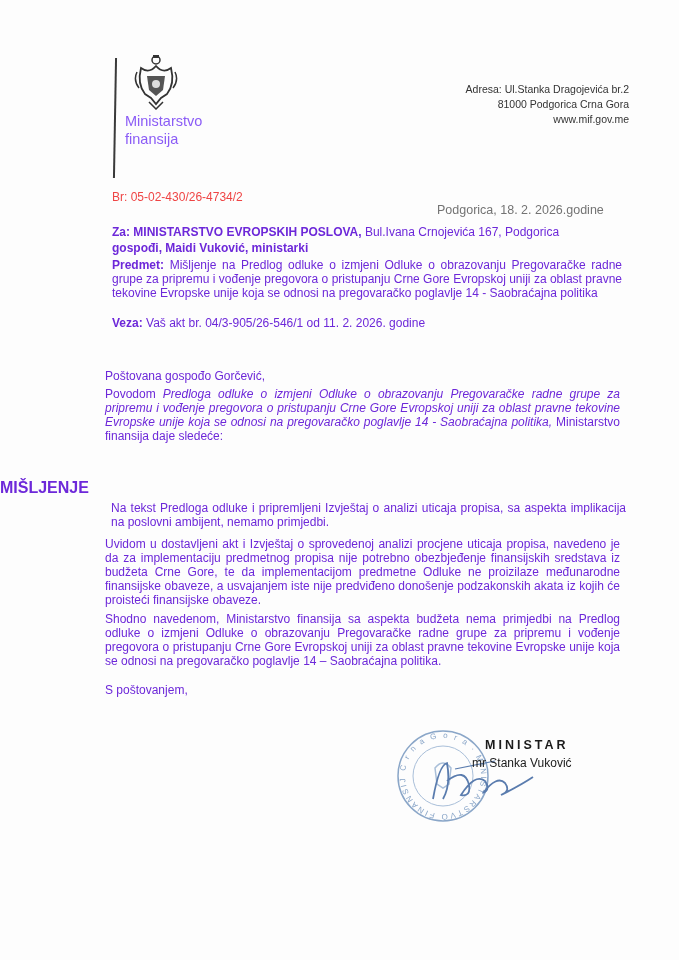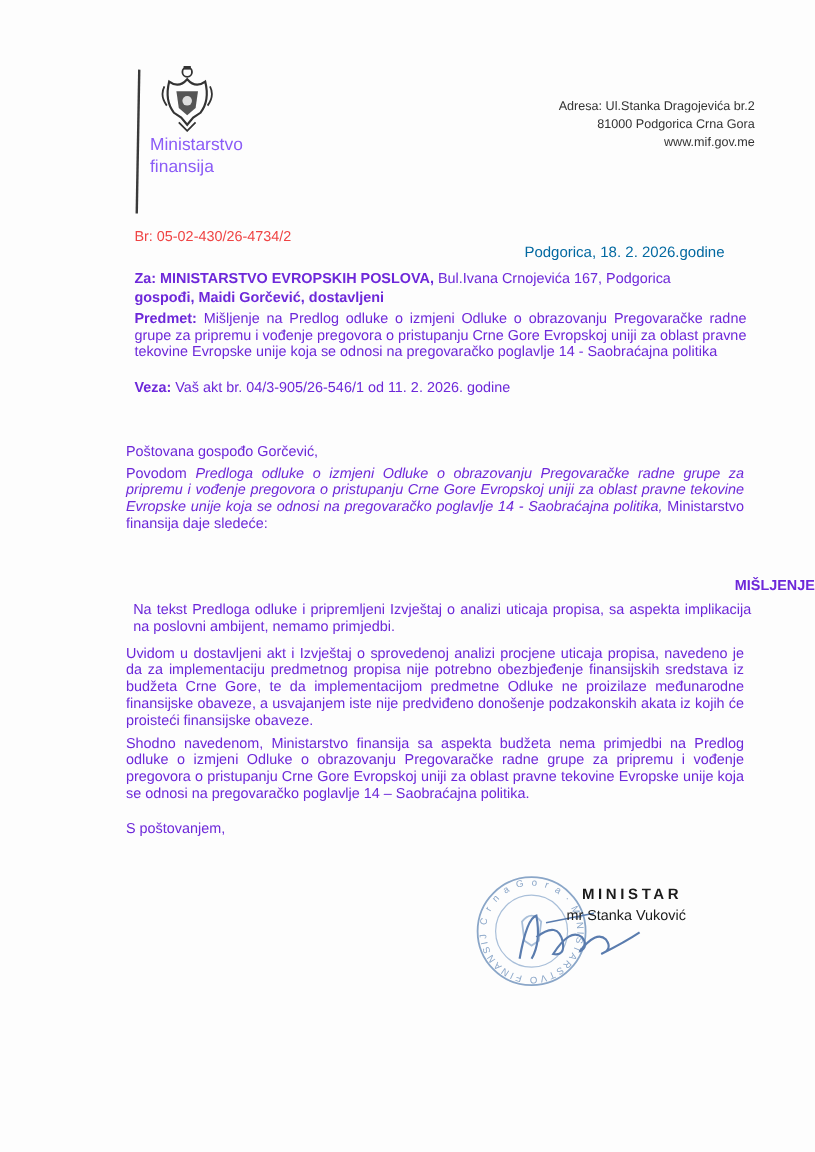--- a/index.html
+++ b/index.html
@@ -6,30 +6,30 @@
   body {
     width: 679px; height: 960px; background: #fdfdfd; position: relative; overflow: hidden;
     font-family: "Liberation Sans", sans-serif; color: #1b1b1b;
   }
   .abs { position: absolute; }
   .vline { left: 114px; top: 58px; width: 2px; height: 120px; background: #3a3a3a; transform: rotate(1deg); }
   .crest { left: 133px; top: 54px; width: 46px; height: 56px; }
   .ministry-name { left: 125px; top: 112px; font-size: 14.5px; line-height: 18px; color: #8b5cf6; }
   .address { right: 50px; top: 82px; text-align: right; font-size: 10.5px; line-height: 15px; color: #333; }
   .ref-no { left: 112px; top: 190px; font-size: 12px; color: #ef4444; }
-  .date { left: 437px; top: 203px; font-size: 12.5px; color: #0369a1; }
+  .date { left: 437px; top: 203px; font-size: 12.5px; color: #737373; }
   .para { position: absolute; font-size: 12px; line-height: 14px; color: #6d28d9; text-align: justify; }
   .to-line { left: 112px; top: 225px; width: 510px; font-size: 12px; }
   .gospodi { left: 112px; top: 241px; font-size: 12px; font-weight: bold; }
   .subject { left: 112px; top: 258px; width: 510px; }
   .veza { left: 112px; top: 316px; width: 510px; }
   .salutation { left: 105px; top: 369px; }
   .intro { left: 105px; top: 387px; width: 515px; font-style: normal; }
   .intro i { }
-  .heading { left: 0; width: 679px; top: 481px; text-align: right; font-weight: bold; font-size: 12px; }
+  .heading { left: 0; width: 679px; top: 481px; text-align: left; font-weight: bold; font-size: 16px; }
   .p1 { left: 111px; top: 501px; width: 515px; }
   .p2 { left: 105px; top: 537px; width: 515px; }
   .p3 { left: 105px; top: 612px; width: 515px; }
   .closing { left: 105px; top: 683px; }
   .minister-title { left: 485px; top: 738px; font-weight: bold; font-size: 12.5px; letter-spacing: 3px; }
   .minister-name { left: 472px; top: 756px; font-size: 12px; }
   .stamp { left: 395px; top: 728px; width: 96px; height: 96px; }
   .signature { left: 425px; top: 755px; width: 110px; height: 50px; }
   .b { font-weight: bold; }
 </style>
@@ -60,21 +60,21 @@
 </div>
 
 <div class="abs ref-no">Br: 05-02-430/26-4734/2</div>
 <div class="abs date">Podgorica, 18. 2. 2026.godine</div>
 
 <div class="para to-line">
   <span class="b">Za:</span>
   <span class="b">MINISTARSTVO EVROPSKIH POSLOVA,</span>
   <span>Bul.Ivana Crnojevića 167, Podgorica</span>
 </div>
-<div class="para gospodi">gospođi, Maidi Gorčević, dostavljeni</div>
+<div class="para gospodi">gospođi, Maidi Vuković, ministarki</div>
 
 <div class="para subject">
   <span class="b">Predmet:</span>
   <span>Mišljenje na Predlog odluke o izmjeni Odluke o obrazovanju Pregovaračke radne grupe za pripremu i vođenje pregovora o pristupanju Crne Gore Evropskoj uniji za oblast pravne tekovine Evropske unije  koja se odnosi na pregovaračko poglavlje 14 - Saobraćajna politika</span>
 </div>
 
 <div class="para veza">
   <span class="b">Veza:</span>
   <span>Vaš akt br. 04/3-905/26-546/1 od 11. 2. 2026. godine</span>
 </div>

